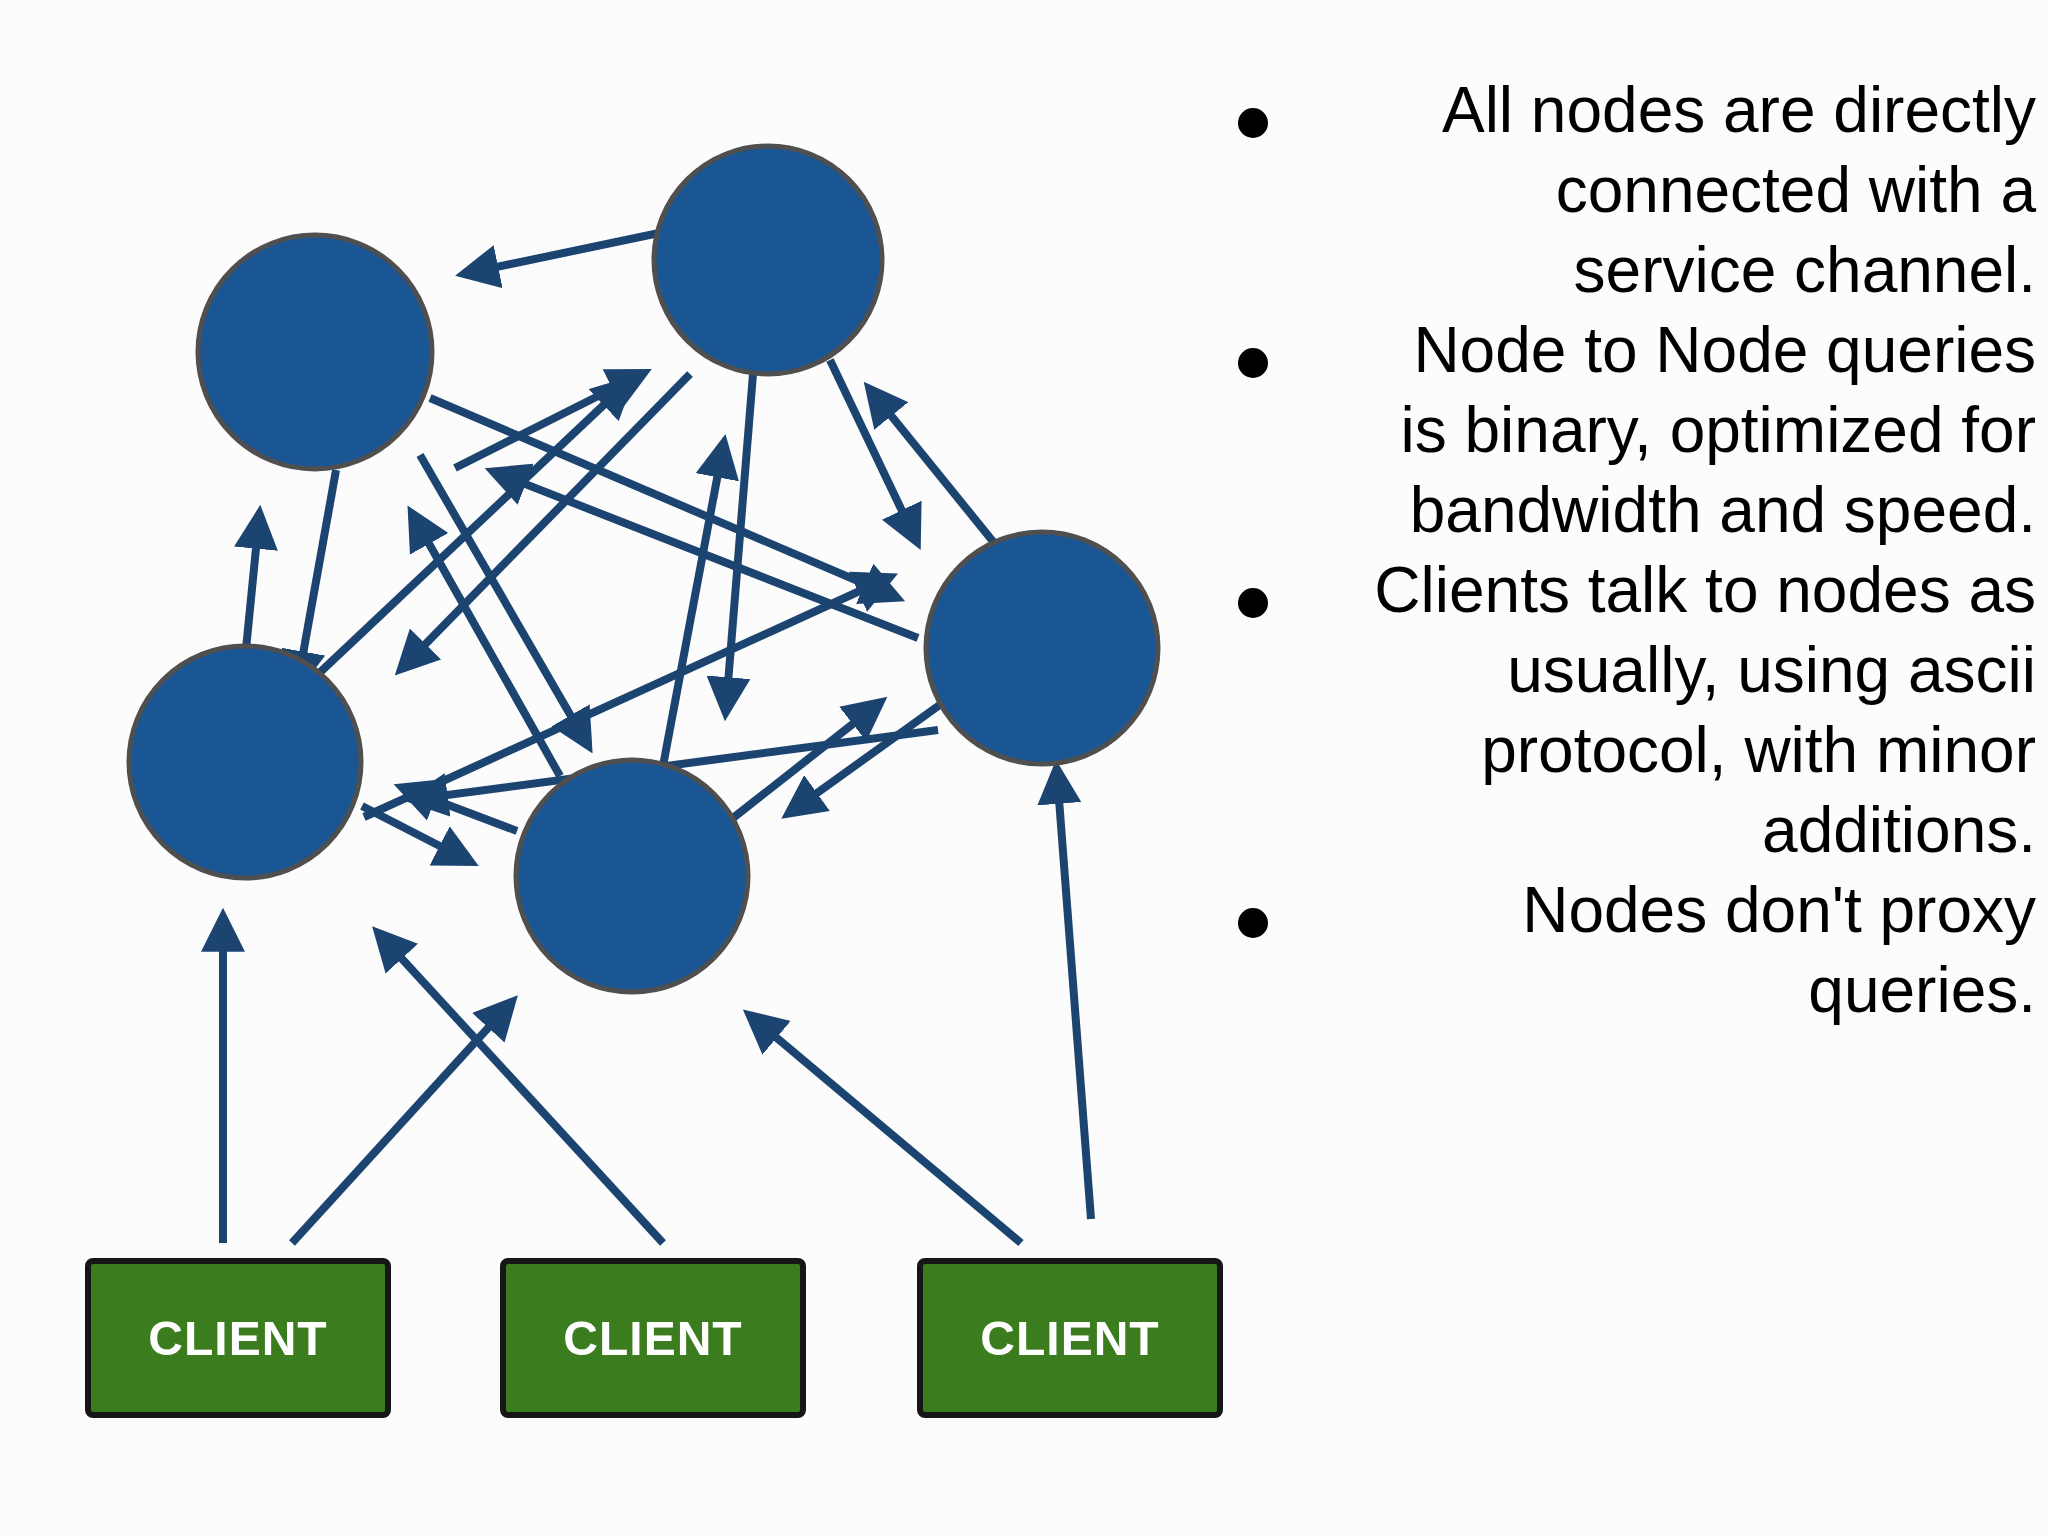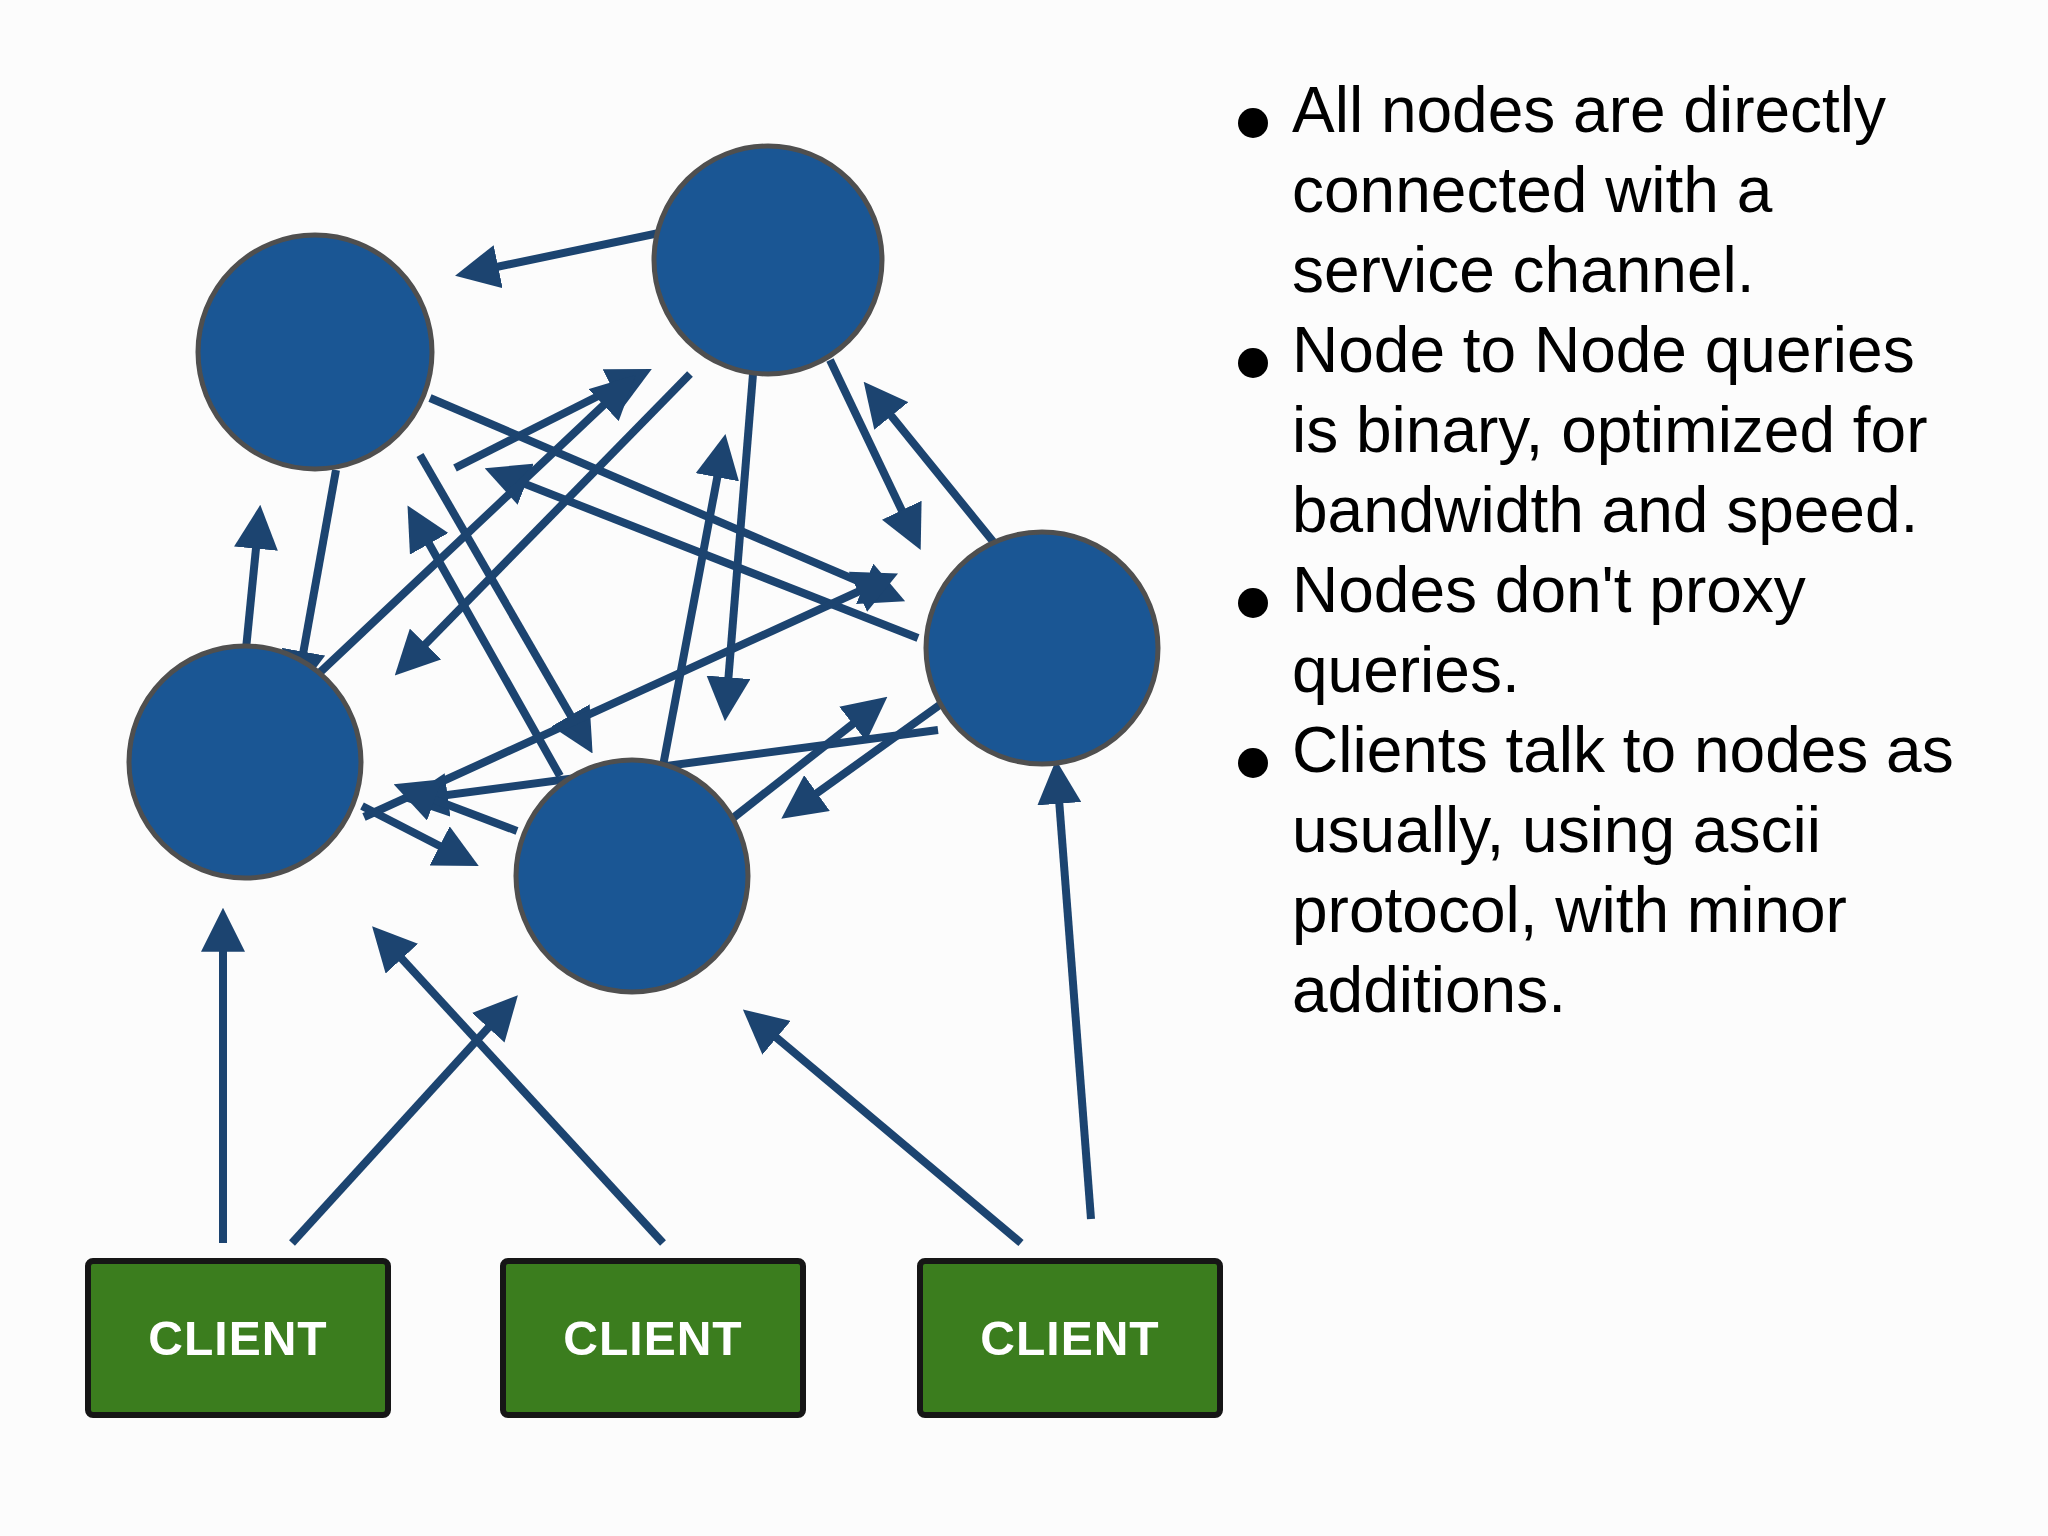--- a/index.html
+++ b/index.html
@@ -38,20 +38,21 @@
     letter-spacing: 1px;
   }
   ul.bullets {
     position: absolute;
     left: 1236px;
     top: 70px;
     width: 800px;
     margin: 0;
     padding: 0;
     list-style: none;
+    text-align: right;
   }
   ul.bullets li {
     position: relative;
     padding-left: 56px;
     font-size: 64px;
     line-height: 80px;
     color: #000;
     white-space: pre-line;
   }
   ul.bullets li::before {
@@ -121,20 +122,20 @@
         <span style="color: rgb(255, 255, 255);">CLIENT</span>
       </div>
     </div>
   <ul class="bullets" id="bullet-list">
       <li>All nodes are directly
 connected with a
 service channel.</li>
       <li>Node to Node queries
 is binary, optimized for
 bandwidth and speed.</li>
-      <li>Nodes don't proxy
-queries.</li>
       <li>Clients talk to nodes as
 usually, using ascii
 protocol, with minor
 additions.</li>
+      <li>Nodes don't proxy
+queries.</li>
     </ul>
 </div>
 
 </body></html>

